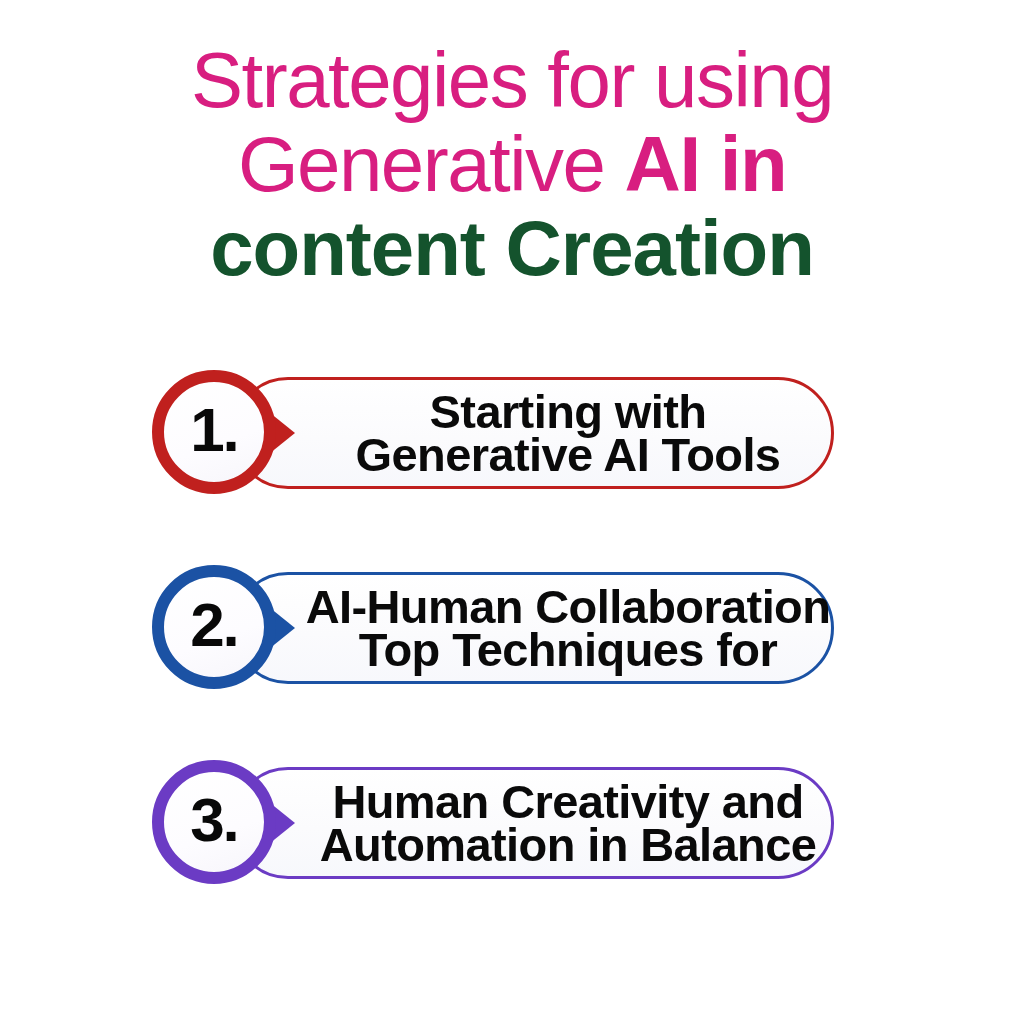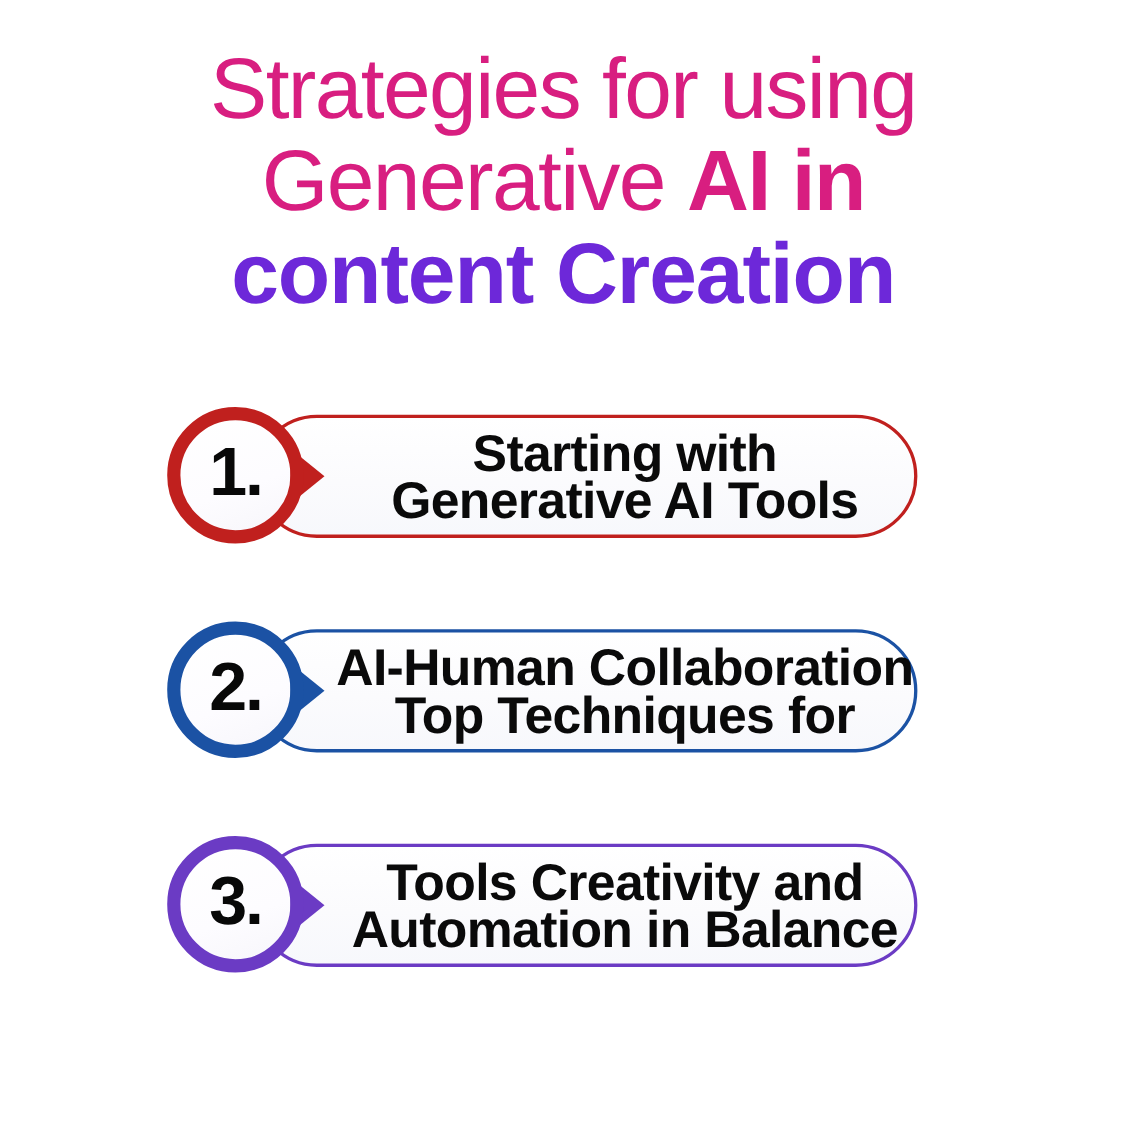--- a/index.html
+++ b/index.html
@@ -142,21 +142,21 @@
   }
 </style>
 </head>
 <body>
 
 <div id="infographic">
 
   <div class="title-block">
     <div class="title-line l1" style="color: rgb(216, 30, 128);">Strategies for using</div>
     <div class="title-line l2" style="color: rgb(216, 30, 128);"><span>Generative </span><span class="t-bold">AI in</span></div>
-    <div class="title-line l3" style="color: #6d28d9;">content Creation</div>
+    <div class="title-line l3" style="color: #14532d;">content Creation</div>
   </div>
 
   <div class="steps">
 
     <div class="step step-1">
       <div class="pill" style="border-color: rgb(192, 32, 30);"></div>
       <div class="arrow" style="border-left-color: rgb(192, 32, 30);"></div>
       <div class="circle" style="border-color: rgb(192, 32, 30);">
         <span class="step-number">1.</span>
       </div>
@@ -178,19 +178,19 @@
       </div>
     </div>
 
     <div class="step step-3">
       <div class="pill" style="border-color: rgb(107, 59, 196);"></div>
       <div class="arrow" style="border-left-color: rgb(107, 59, 196);"></div>
       <div class="circle" style="border-color: rgb(107, 59, 196);">
         <span class="step-number">3.</span>
       </div>
       <div class="pill-text">
-        <div class="ln">Tools Creativity and</div>
+        <div class="ln">Human Creativity and</div>
         <div class="ln">Automation in Balance</div>
       </div>
     </div>
 
   </div>
 </div>
 
 </body></html>

